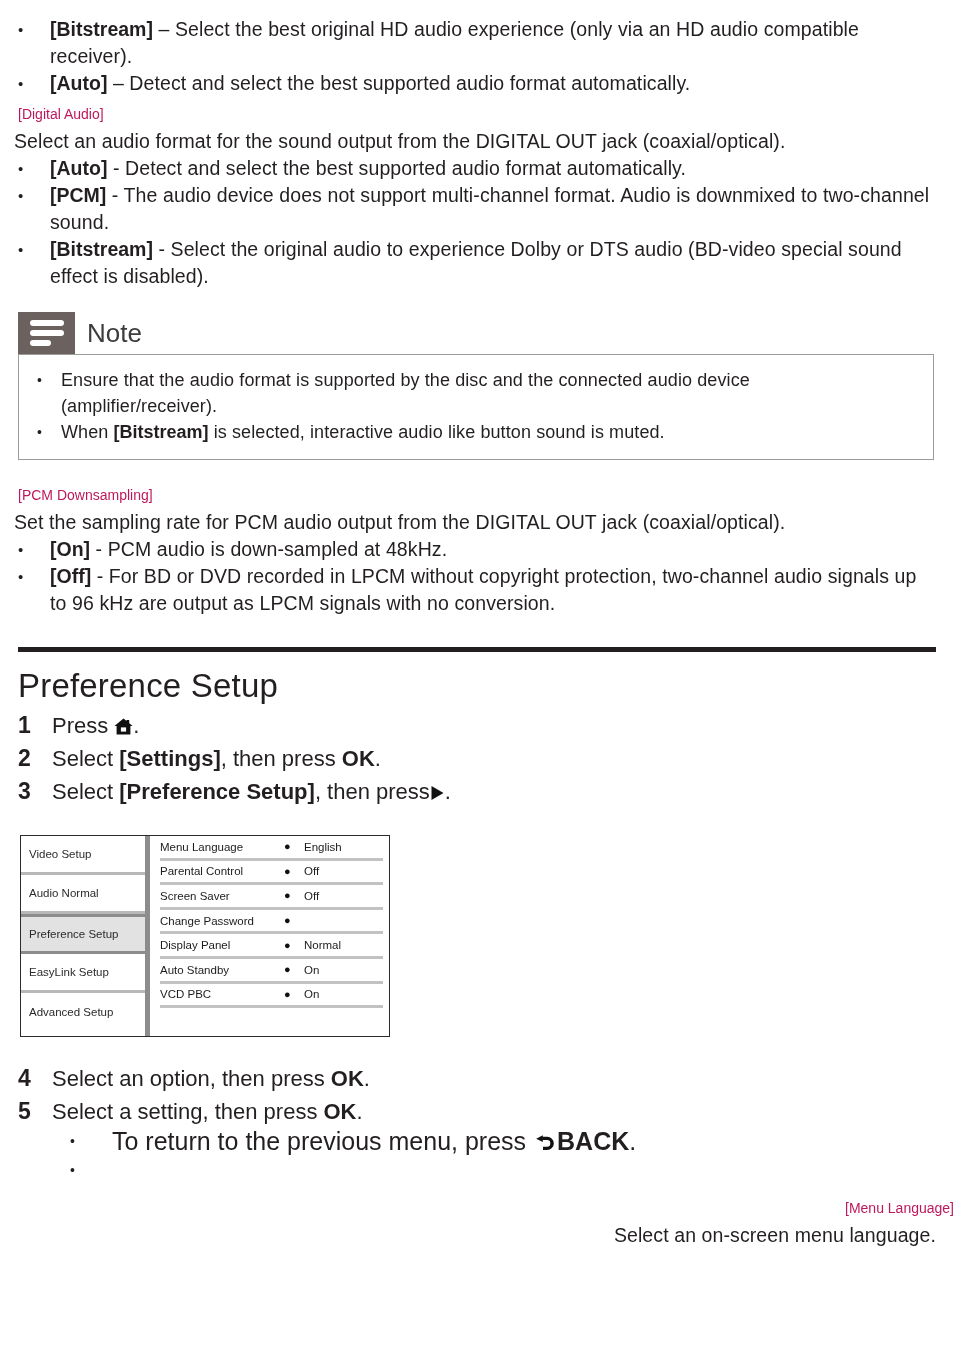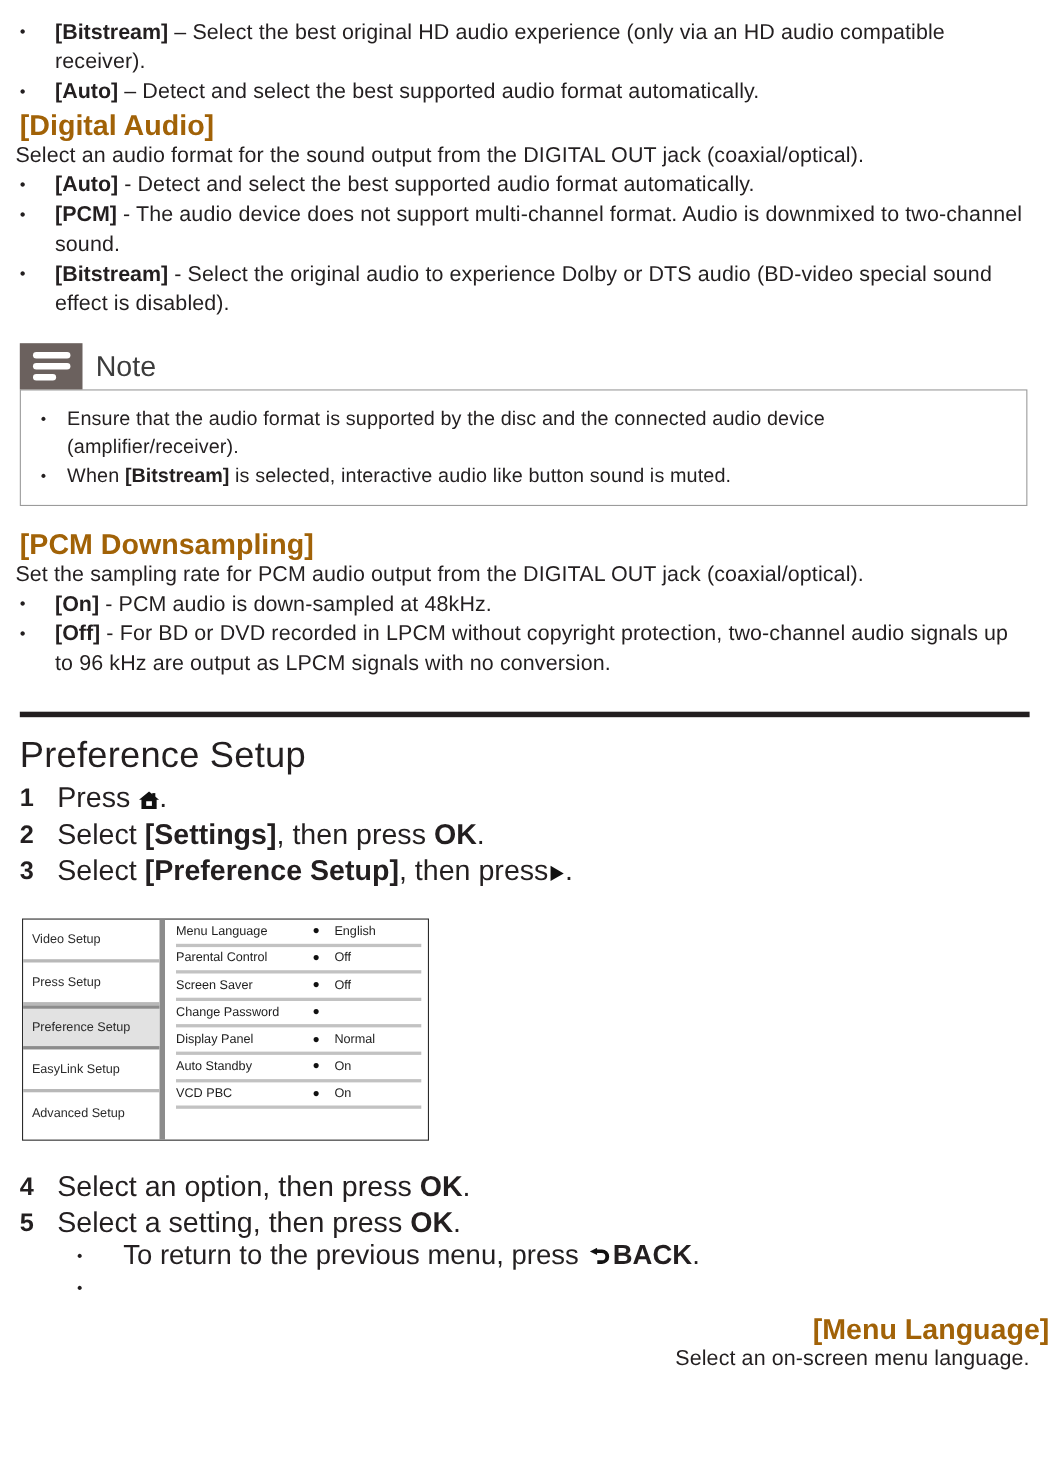--- a/index.html
+++ b/index.html
@@ -59,25 +59,25 @@
     padding-right: 18px;
   }
 
   b, .bold {
     font-weight: 700;
     letter-spacing: 0;
   }
 
   
   .sec-head {
-    font-size: 26px;
+    font-size: 14px;
     line-height: 27px;
-    font-weight: 700;
+    font-weight: 400;
     padding-left: 18px;
-    color: #a16207;
+    color: #be185d;
   }
 
   
   .note-wrap {
     margin-top: 22px;
     padding-left: 18px;
     padding-right: 20px;
     position: relative;
   }
   .note-tab {
@@ -155,21 +155,21 @@
     width: 52px;
     padding-left: 18px;
     box-sizing: border-box;
     font-size: 23px;
     font-weight: 700;
     line-height: 31px;
     color: #231f20;
   }
   .step-text {
     flex: 1 1 auto;
-    font-size: 26px;
+    font-size: 22px;
     line-height: 31px;
     font-weight: 300;
     padding-right: 18px;
   }
   .substep-row {
     display: flex;
     align-items: flex-start;
   }
   .substep-dot {
     flex: 0 0 112px;
@@ -372,21 +372,21 @@
             </svg></span><span>.</span></div>
     </div>
   </div>
 
   <div class="osd">
     <div class="osd-left">
       <div class="osd-item">
         <span>Video Setup</span>
       </div>
       <div class="osd-item">
-        <span>Press Setup</span>
+        <span>Audio Normal</span>
       </div>
       <div class="osd-item selected">
         <span>Preference Setup</span>
       </div>
       <div class="osd-item">
         <span>EasyLink Setup</span>
       </div>
       <div class="osd-item">
         <span>Advanced Setup</span>
       </div>

